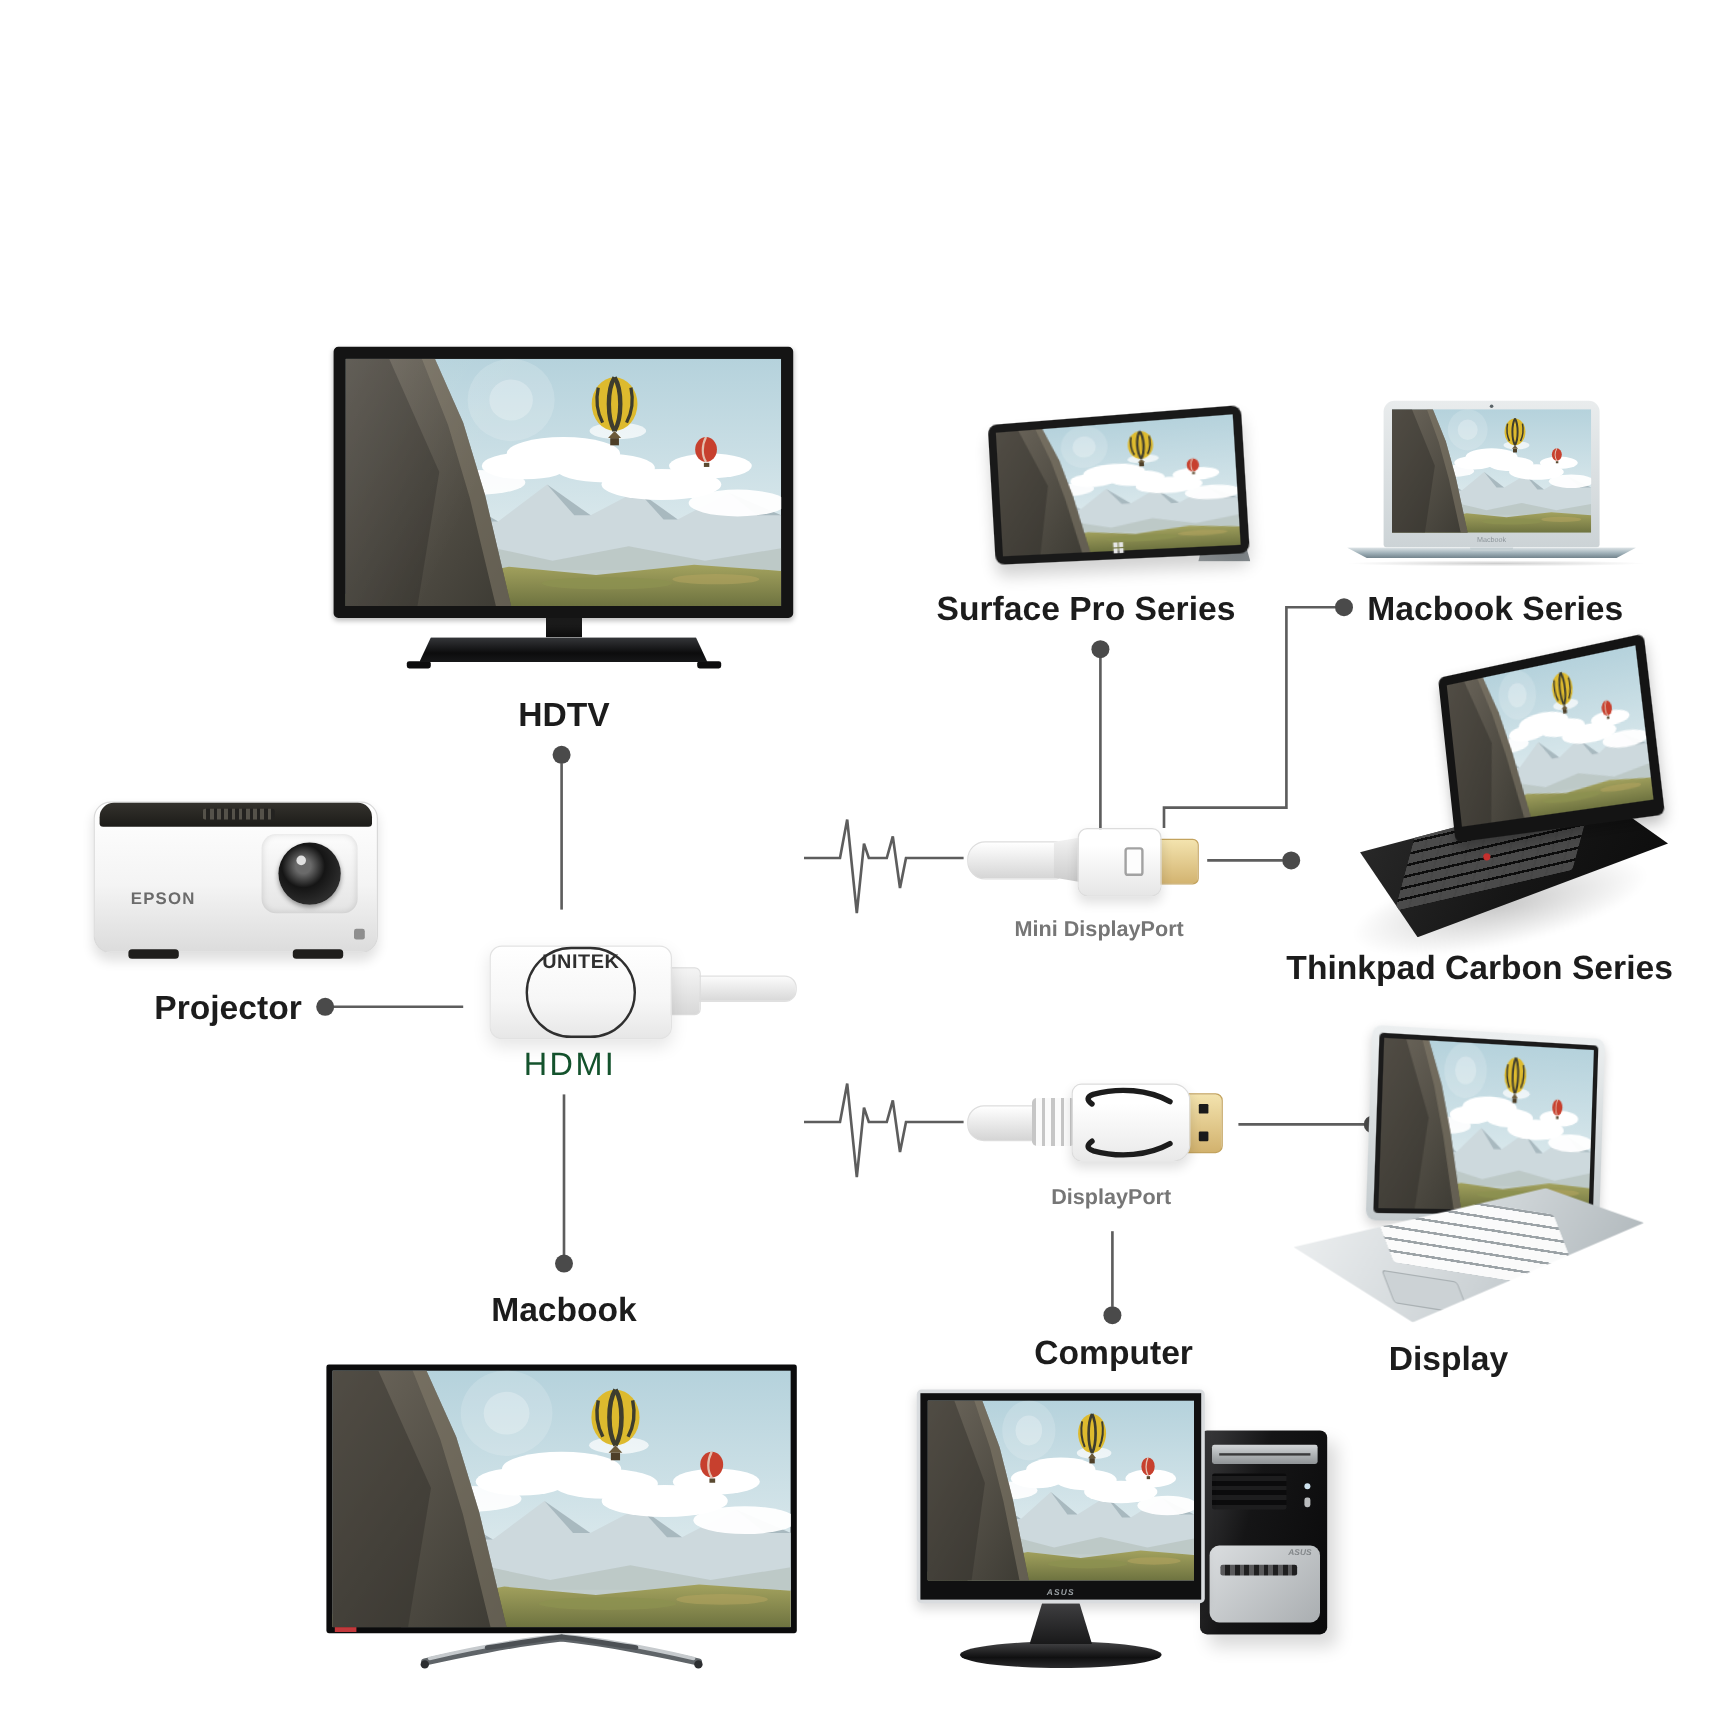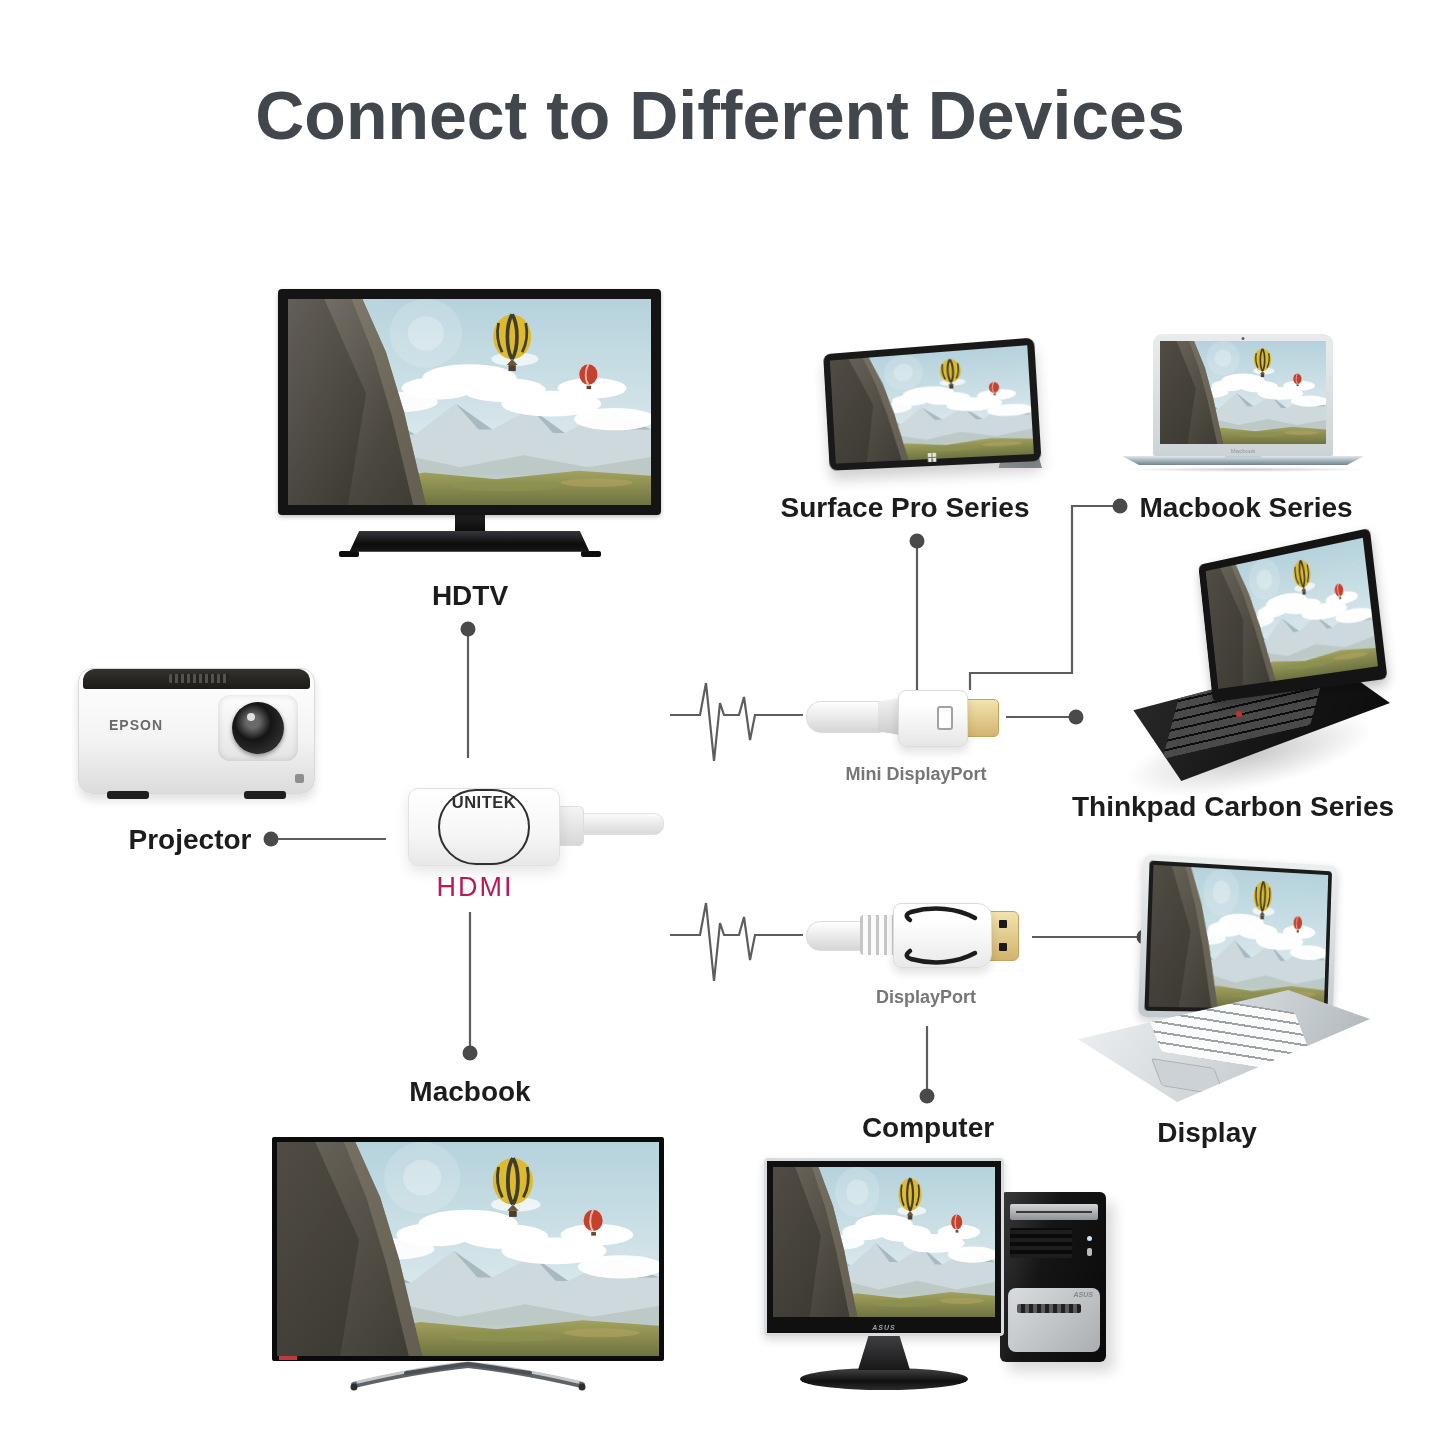--- a/index.html
+++ b/index.html
@@ -5,21 +5,21 @@
   html,body{margin:0;padding:0;background:#fff;}
   #canvas{position:relative;width:1440px;height:1440px;background:#ffffff;overflow:hidden;
           font-family:"Liberation Sans","DejaVu Sans",sans-serif;}
   .abs{position:absolute;}
 
   
   .title{position:absolute;left:0;top:76px;width:1440px;text-align:center;
          font-size:68px;font-weight:700;color:#42474d;letter-spacing:0px;}
   .dev-label{position:absolute;transform:translateX(-50%);font-size:28px;color:#1c1c1c;white-space:nowrap;font-weight:bold;}
   .port-label{position:absolute;transform:translateX(-50%);font-size:18px;font-weight:600;color:#767676;white-space:nowrap;}
-  .hdmi-label{font-size:27px;font-weight:500;letter-spacing:2px;color:#be185d;}
+  .hdmi-label{font-size:27px;font-weight:500;letter-spacing:2px;color:#14532d;}
 
   
   #lines{position:absolute;left:0;top:0;z-index:1;pointer-events:none;}
 
   
   .scene{display:block;width:100%;height:100%;}
 
   
   .hdtv{left:278px;top:289px;width:383px;z-index:2;}
   .tv-frame{position:relative;width:383px;height:226px;background:#141414;border-radius:4px;
@@ -38,21 +38,21 @@
   .dtv-legs{display:block;margin-top:0;}
 
   
   .projector{left:78px;top:668px;width:235px;height:132px;z-index:2;}
   .proj-body{position:relative;width:235px;height:124px;border-radius:14px;
              background:linear-gradient(180deg,#ffffff 0%,#f4f4f4 55%,#dcdcdc 100%);
              border:1px solid #d9d9d9;box-shadow:0 6px 10px rgba(0,0,0,.12);}
   .proj-top{position:absolute;left:4px;right:4px;top:0;height:20px;border-radius:12px 12px 3px 3px;
             background:linear-gradient(180deg,#34322d,#1c1b18);}
   .proj-vent{position:absolute;left:90px;top:5px;width:60px;height:9px;background:repeating-linear-gradient(90deg,#55524a 0 3px,#232220 3px 6px);border-radius:2px;}
-  .proj-brand{position:absolute;left:30px;top:48px;font-size:14px;font-weight:700;color:#6b6b6b;letter-spacing:1px;}
+  .proj-brand{position:absolute;left:30px;top:71px;font-size:14px;font-weight:700;color:#6b6b6b;letter-spacing:1px;}
   .proj-lens-panel{position:absolute;right:16px;top:26px;width:80px;height:66px;border-radius:12px;
                    background:linear-gradient(180deg,#fdfdfd,#e4e4e4);box-shadow:inset 0 0 6px rgba(0,0,0,.15);}
   .proj-lens{position:absolute;left:14px;top:7px;width:52px;height:52px;border-radius:50%;
              background:radial-gradient(circle at 40% 38%,#6a6a6a 0 14%, #151515 40%, #2c2c2c 72%, #101010 100%);
              box-shadow:0 2px 4px rgba(0,0,0,.4);}
   .lens-glint{position:absolute;left:15px;top:11px;width:8px;height:8px;border-radius:50%;background:rgba(255,255,255,.8);}
   .proj-logo{position:absolute;right:10px;bottom:10px;width:9px;height:9px;border-radius:2px;background:#8e8e8e;}
   .proj-feet{position:absolute;left:0;bottom:-6px;width:235px;display:flex;justify-content:space-between;padding:0 28px;box-sizing:border-box;}
   .proj-feet span{width:42px;height:8px;background:#1f1e1c;border-radius:3px;}
 
@@ -234,21 +234,20 @@
         </g>
         <g>
           <ellipse cx="331" cy="88" rx="10" ry="12" fill="#c7402e"></ellipse>
           <path d="M331,76 C327,84 327,94 331,100" stroke="#eadfce" stroke-width="2" fill="none" opacity=".8"></path>
           <rect x="329" y="101" width="5" height="4" fill="#5a4a30"></rect>
         </g>
       </g>
     </defs>
   </svg>
 
-  <div class="title">Connect to Different Devices</div>
 
   <svg id="lines" width="1440" height="1440">
     <g stroke="#5d5d5d" stroke-width="2.2" fill="none">
       <line x1="468" y1="636" x2="468" y2="758"></line>
       <line x1="278" y1="839" x2="386" y2="839"></line>
       <line x1="470" y1="912" x2="470" y2="1046"></line>
       <line x1="917" y1="548" x2="917" y2="694"></line>
       <polyline points="970,690 970,673 1072,673 1072,506 1113,506"></polyline>
       <line x1="1006" y1="717" x2="1069" y2="717"></line>
       <line x1="1032" y1="937" x2="1137" y2="937"></line>

